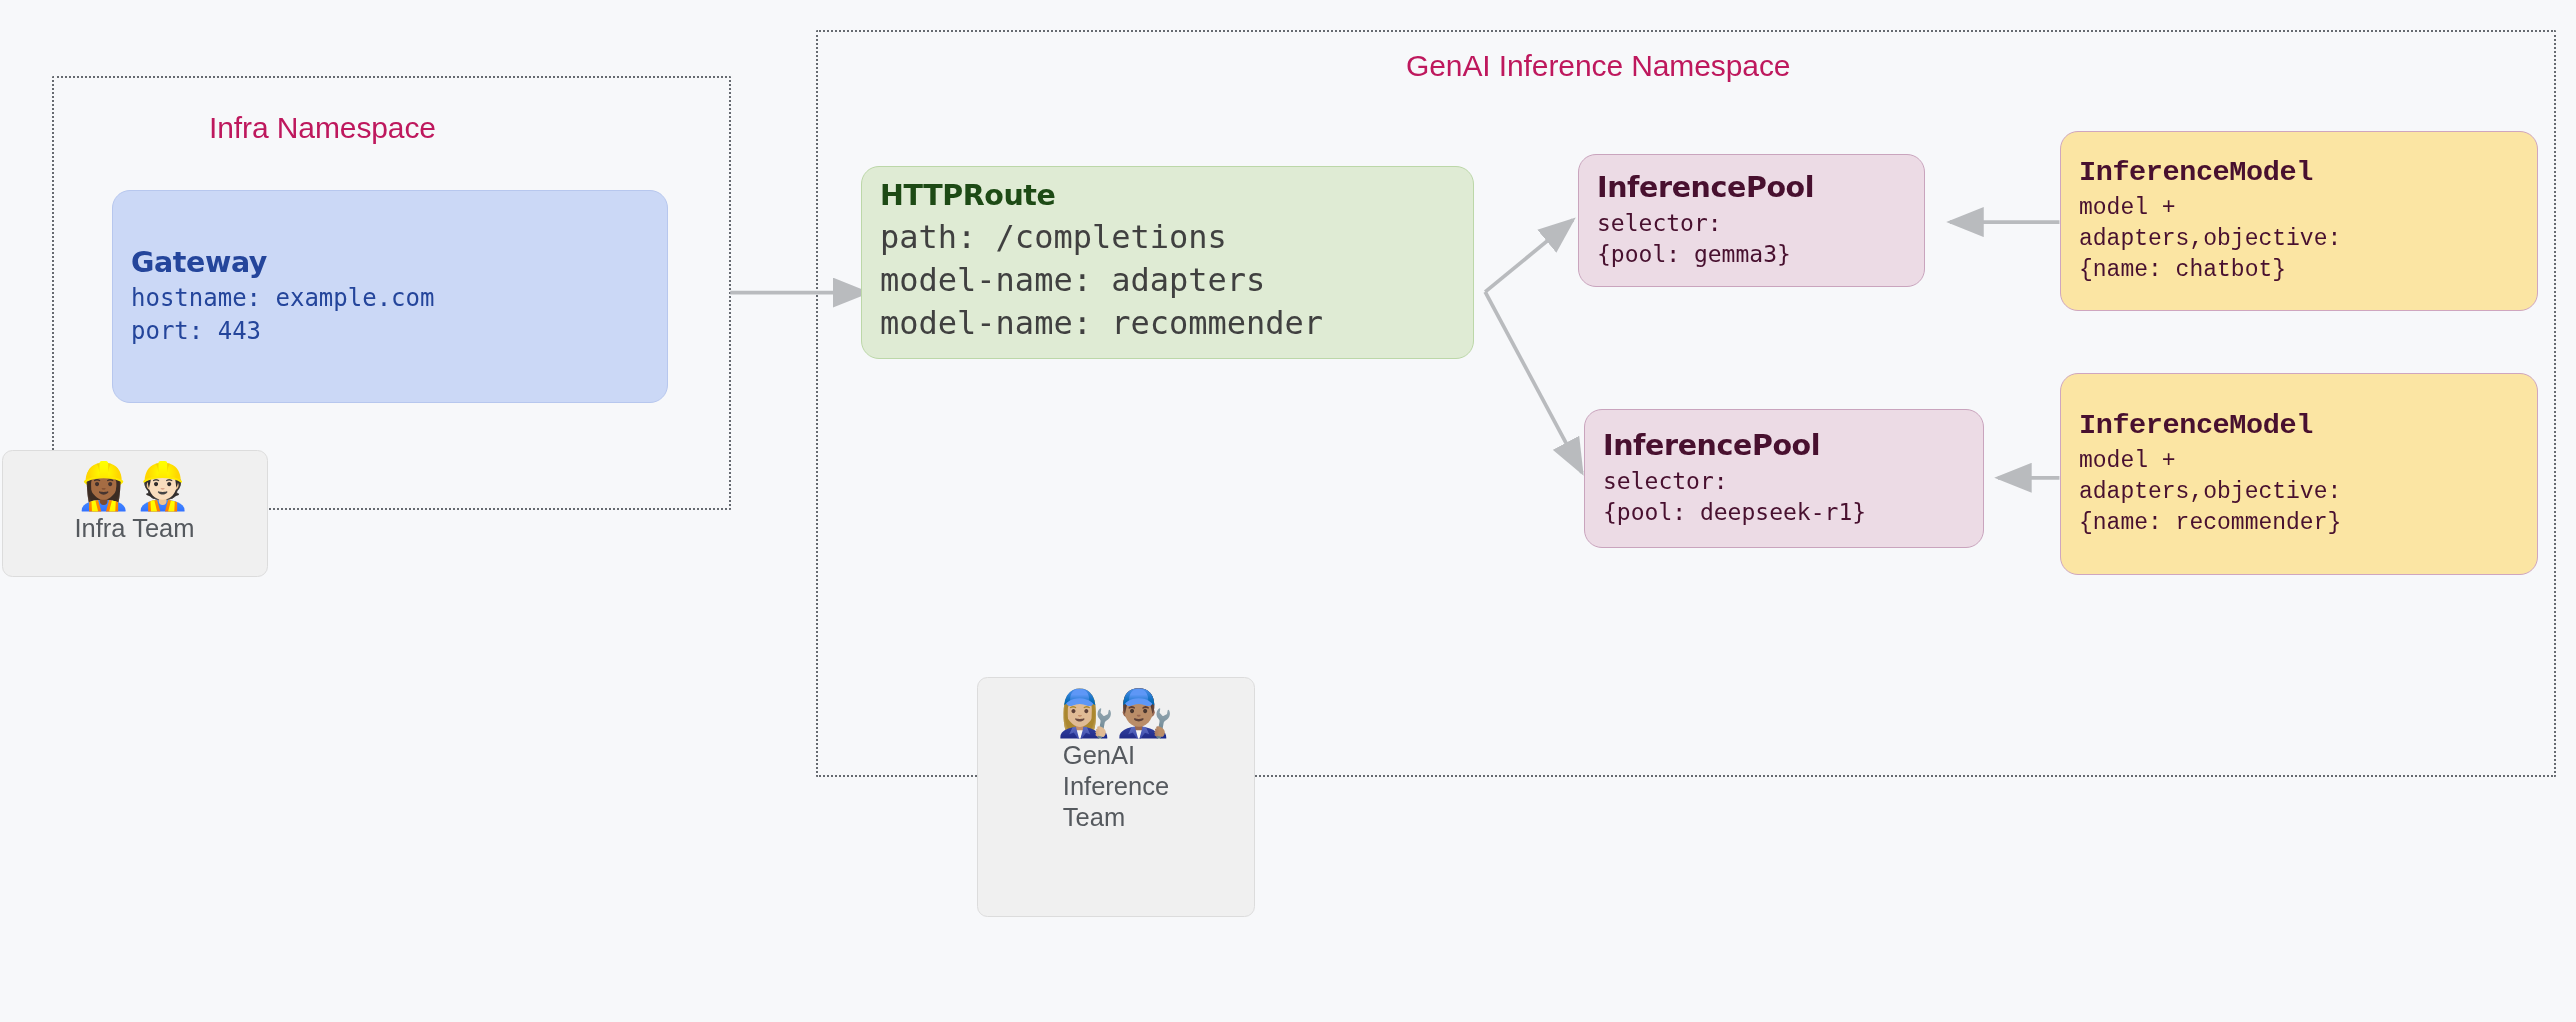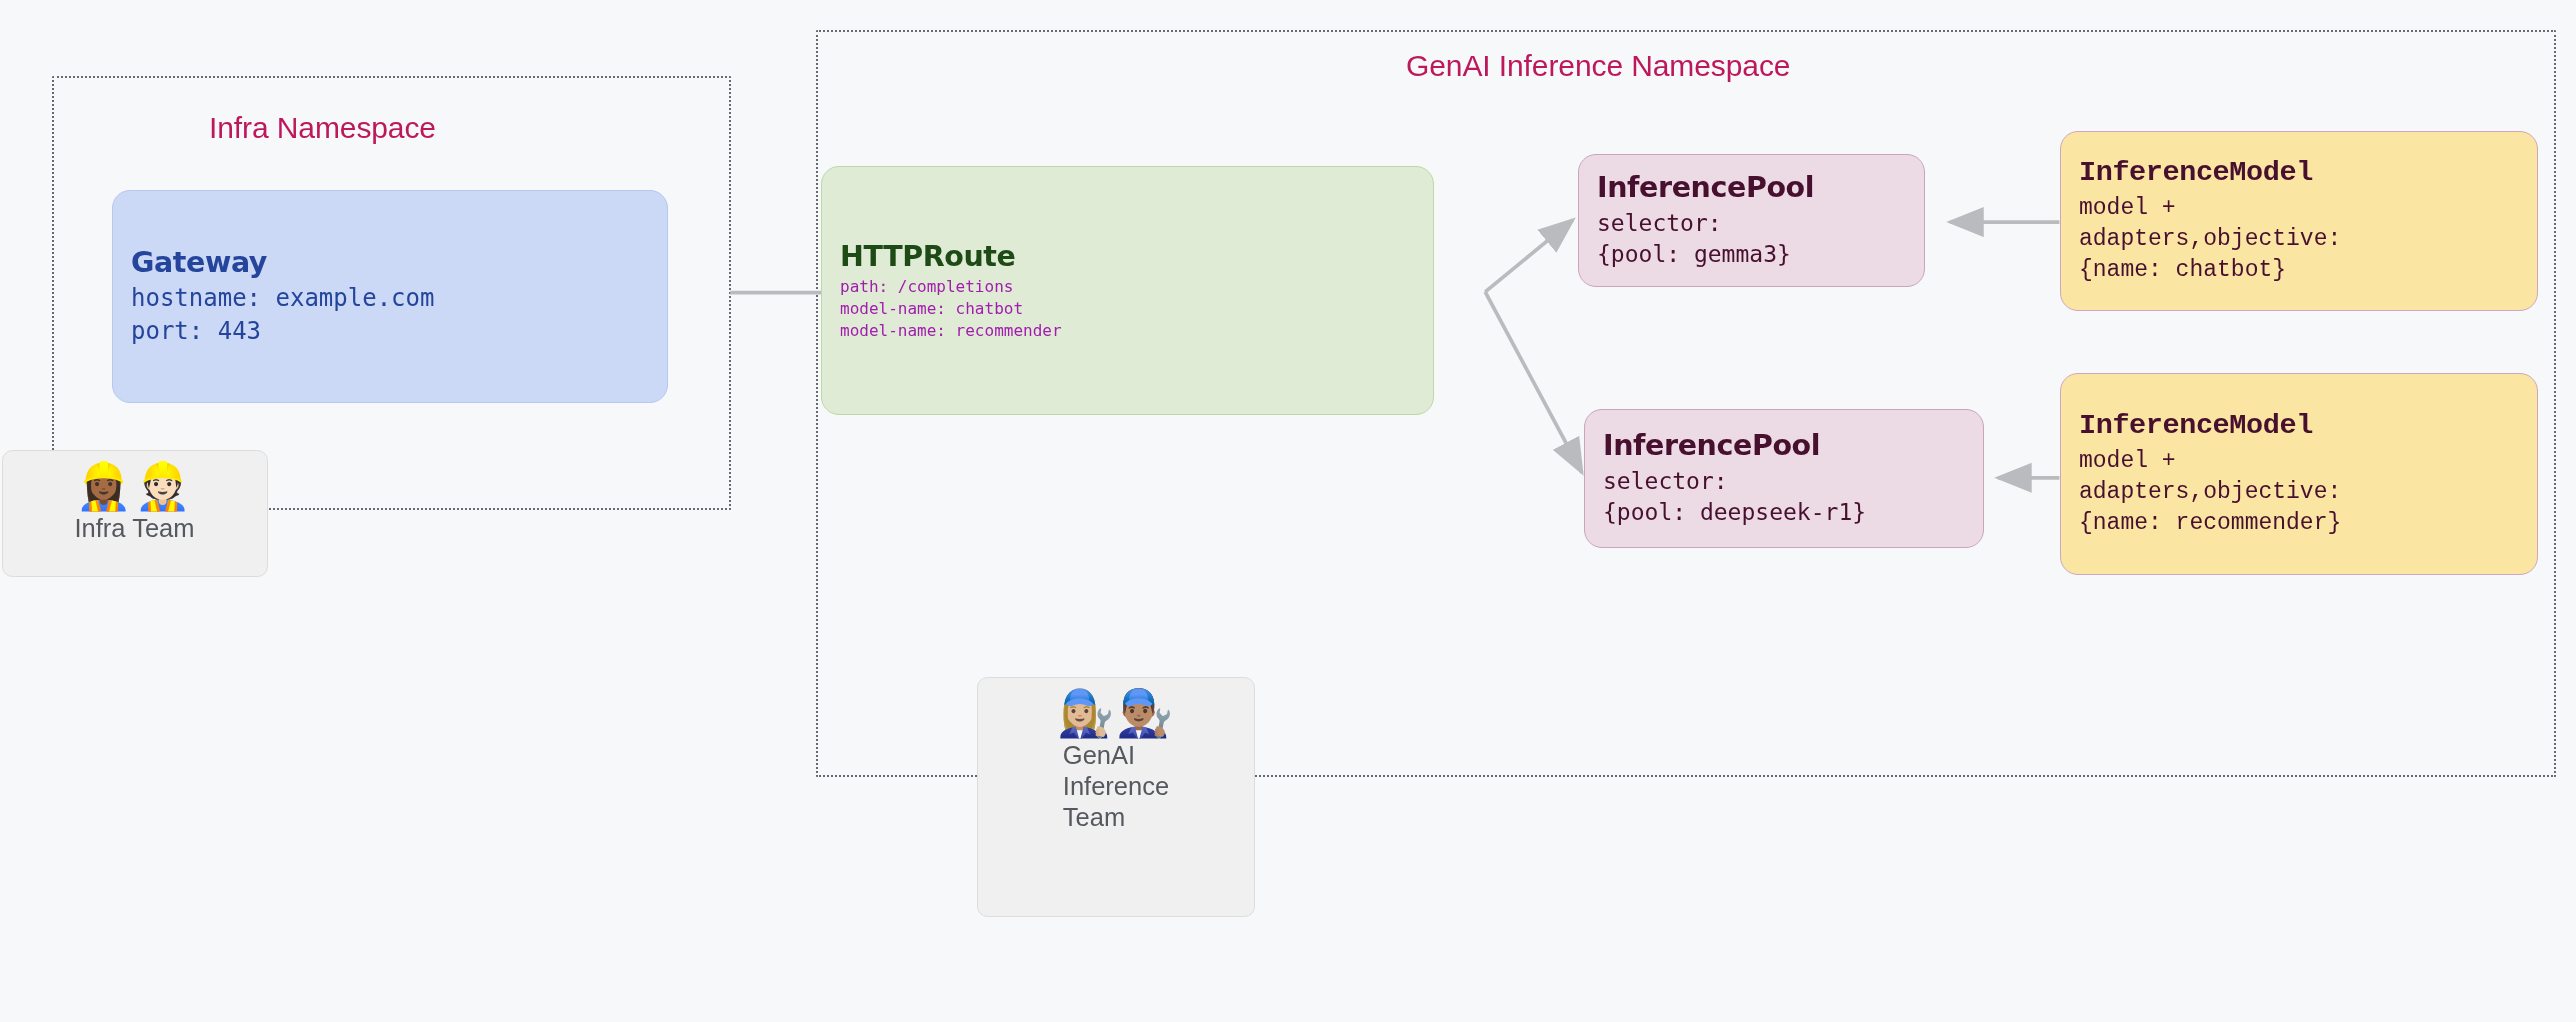--- a/index.html
+++ b/index.html
@@ -68,21 +68,21 @@
   .node.gateway .title,
   .node.gateway .kv { color: #24459b; }
   .node.gateway .kv { font-size: 24px; }
 
   .node.httproute {
     background: #dfebd4;
     border-color: #bcd7a8;
   }
   .node.httproute .title,
   .node.httproute .kv { color: #1d4a15; }
-  .node.httproute .kv { color: #a21caf; font-size: 16px; }
+  .node.httproute .kv { color: #404040; font-size: 32px; }
 
   .node.pool {
     background: #ecdbe5;
     border-color: #c9a4bd;
   }
   .node.pool .title,
   .node.pool .kv { color: #48102f; }
 
   .node.model {
     background: #fbe5a3;
@@ -156,24 +156,24 @@
 
     <line x1="2747" y1="637" x2="2665" y2="637" stroke="#b9bbbe" stroke-width="5" marker-end="url(#ah)"></line>
   </svg>
 
   <div class="node gateway" style="left:112px; top:190px; width:556px; height:213px;">
     <div class="title">Gateway</div>
     <div class="kv">hostname: example.com</div>
     <div class="kv">port: 443</div>
   </div>
 
-  <div class="node httproute" style="left:821px; top:166px; width:613px; height:249px;">
+  <div class="node httproute" style="left:861px; top:166px; width:613px; height:193px;">
     <div class="title">HTTPRoute</div>
     <div class="kv">path: /completions</div>
-    <div class="kv">model-name: chatbot</div>
+    <div class="kv">model-name: adapters</div>
     <div class="kv">model-name: recommender</div>
   </div>
 
   <div class="node pool" style="left:1578px; top:154px; width:347px; height:133px;">
     <div class="title">InferencePool</div>
     <div class="kv">selector:</div>
     <div class="kv">{pool: gemma3}</div>
   </div>
 
   <div class="node pool" style="left:1584px; top:409px; width:400px; height:139px;">

